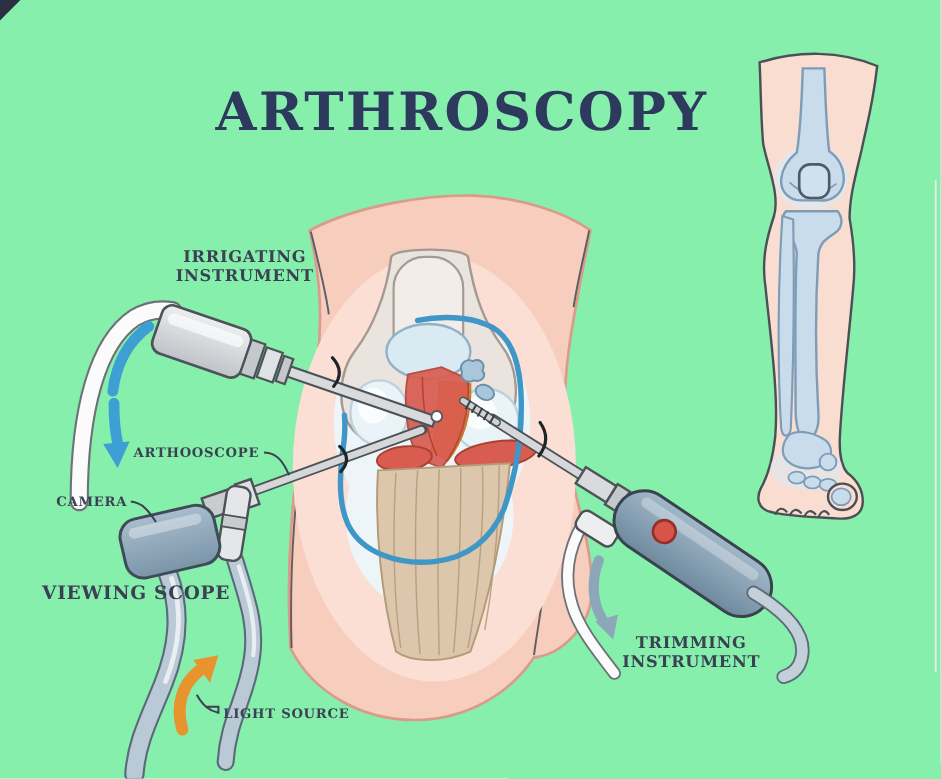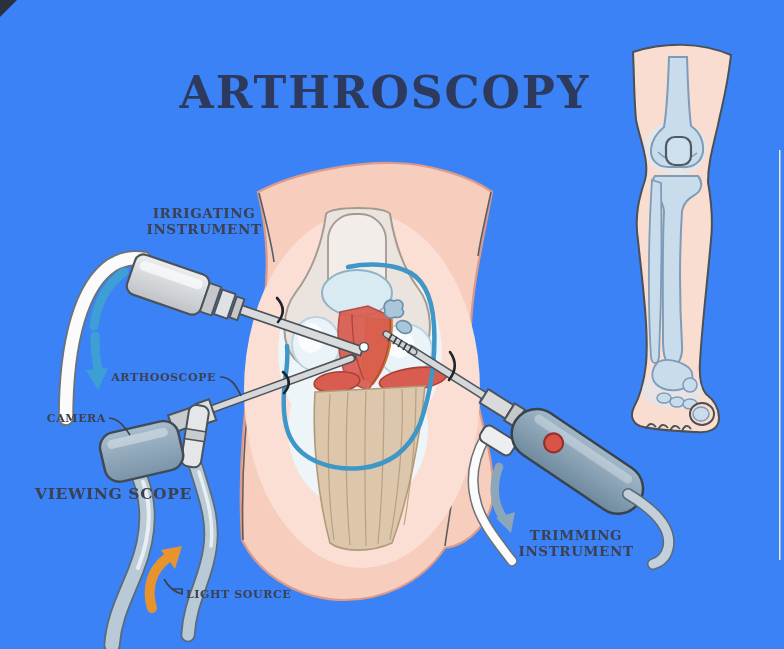--- a/index.html
+++ b/index.html
@@ -1,16 +1,16 @@
 <!DOCTYPE html>
 <html><head>
 <meta charset="utf-8">
 <style>
   html,body{margin:0;padding:0;background:#ffffff;}
-  .stage{position:relative;width:784px;height:649px;background:#3b82f6;overflow:hidden;
+  .stage{position:relative;width:784px;height:649px;background:#86efac;overflow:hidden;
          font-family:"DejaVu Serif","Liberation Serif",serif;}
   svg{display:block;}
   text{font-family:"DejaVu Serif","Liberation Serif",serif;}
   .title{font-weight:700;letter-spacing:2px;}
   .lbl{font-weight:700;letter-spacing:0.6px;}
 </style>
 </head>
 <body>
 
 <div class="stage">

